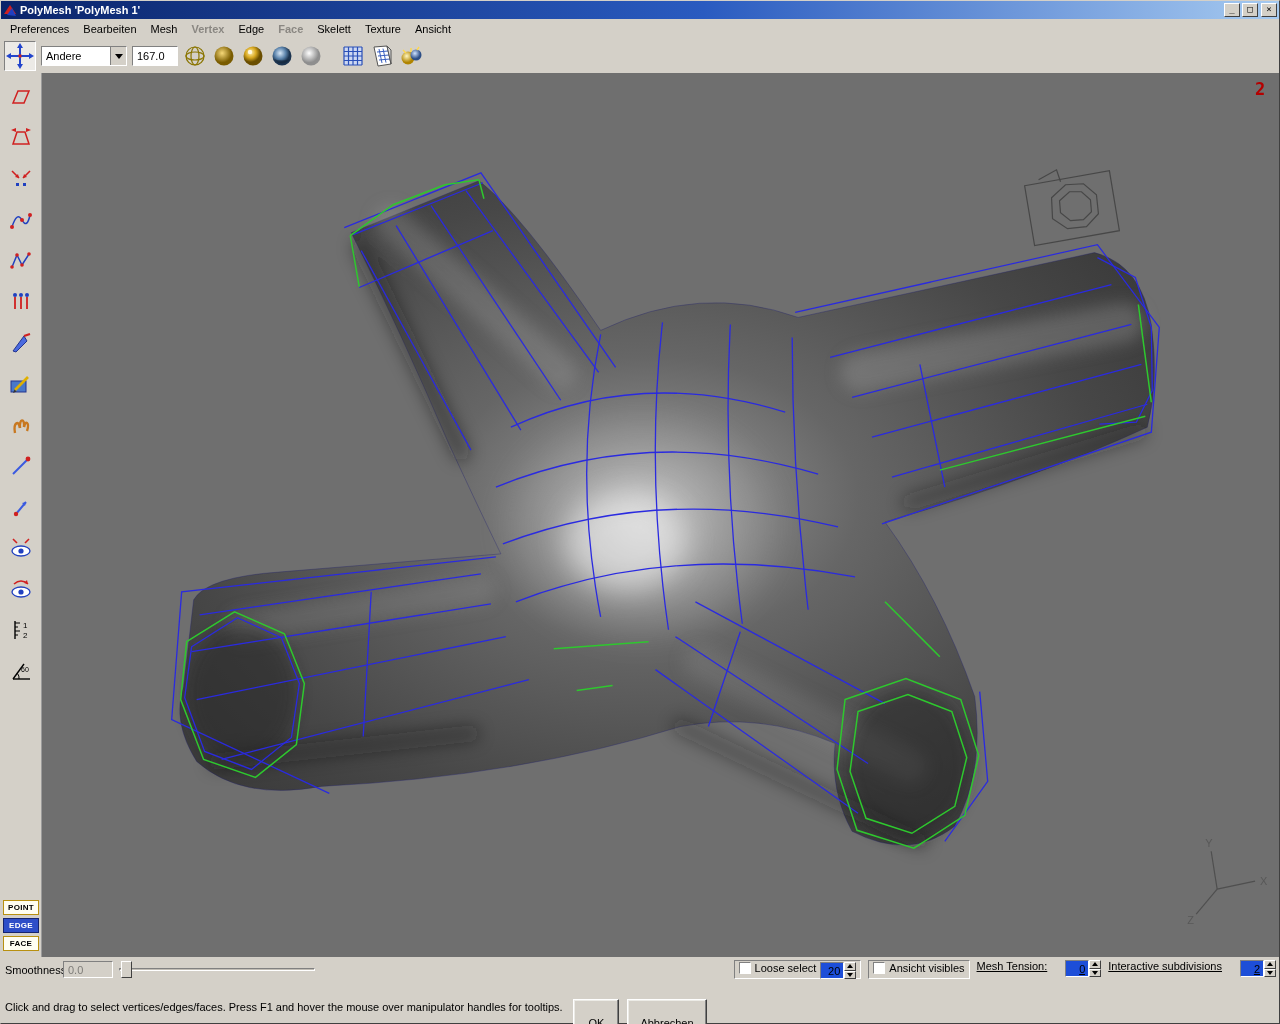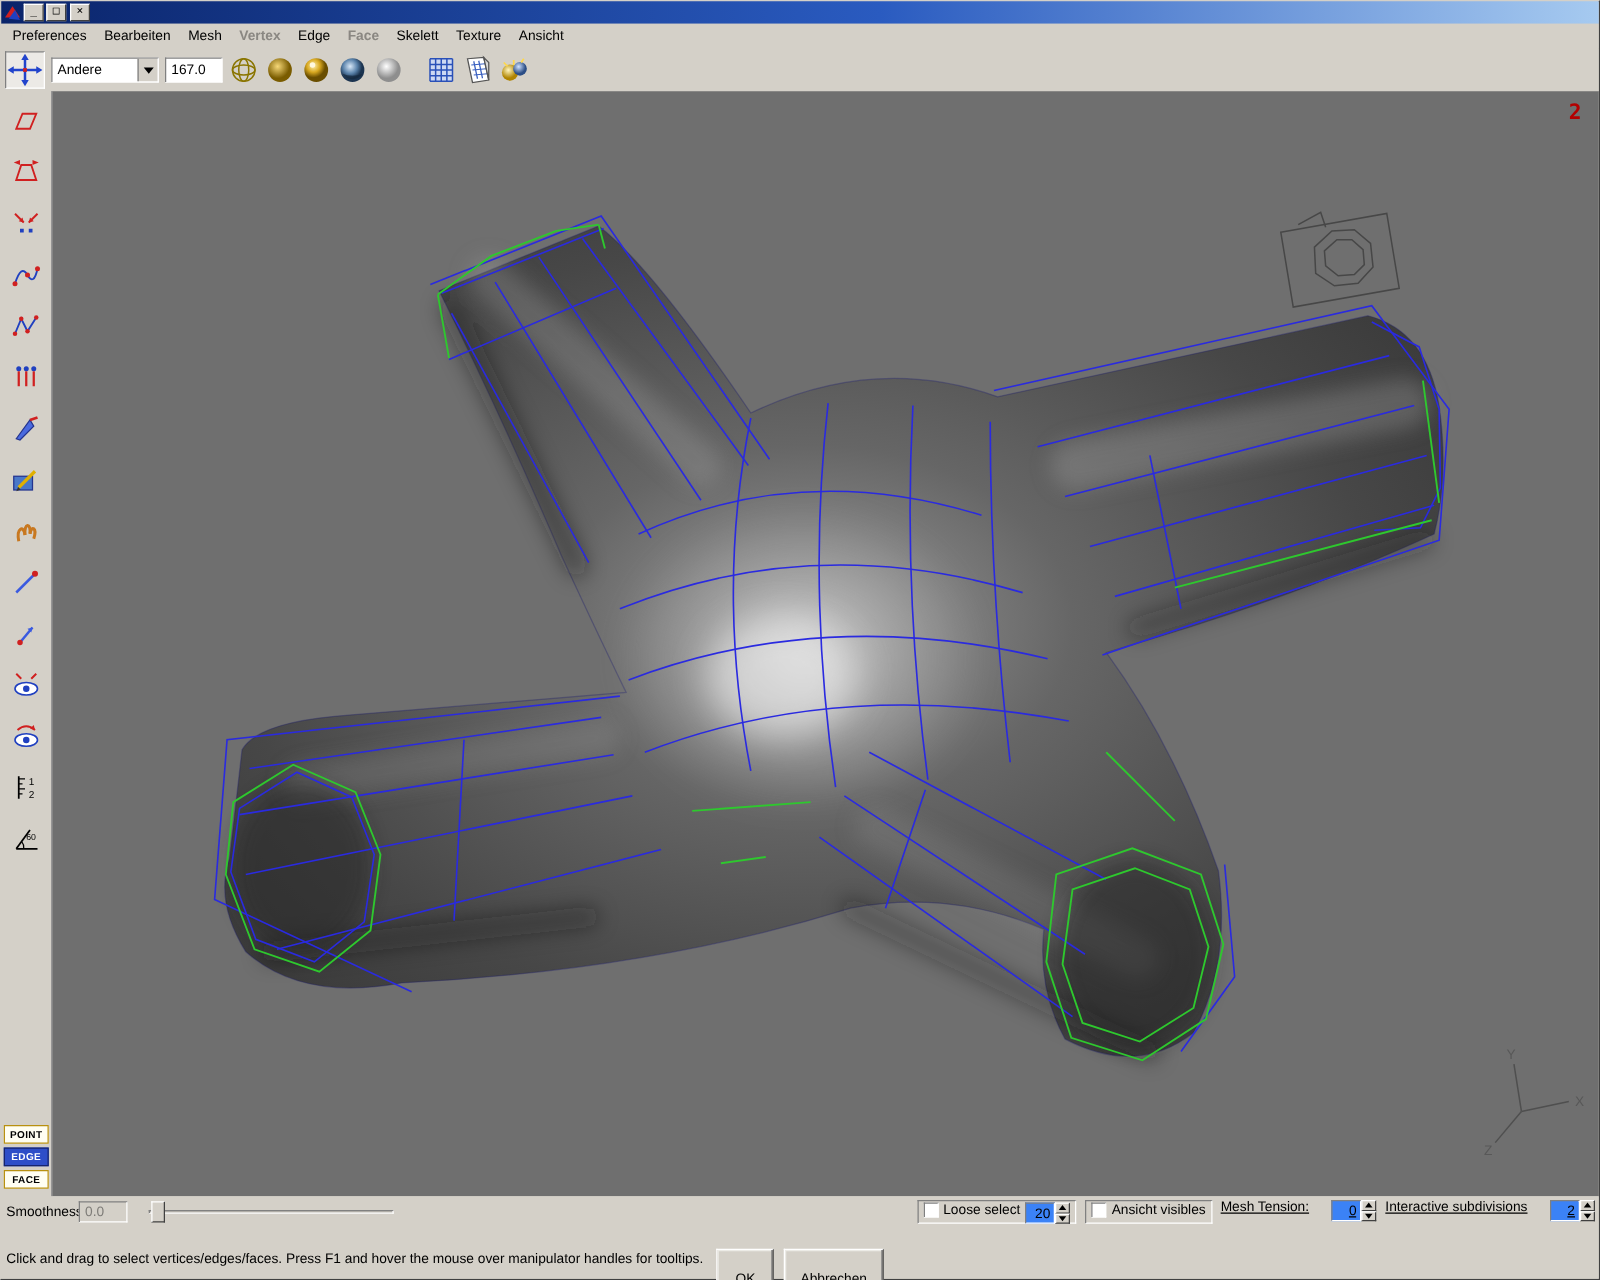--- a/index.html
+++ b/index.html
@@ -38,48 +38,49 @@
   .modebtn.selected { background:#2e4ec8; border-color:#16246e; color:#fff; }
 
   .viewport { flex:1; position:relative; background:#6f6f6f; border-left:1px solid #9b9b9b; }
   .viewport svg.scene { position:absolute; inset:0; width:100%; height:100%; }
 
   
   .bottom { position:absolute; left:0; right:0; bottom:0; height:66px; background:#d4d0c8; }
   .row1 { position:relative; height:24px; padding-top:4px; }
   .lbl { position:absolute; top:7px; }
   .smooth-lbl { left:4px; }
-  .smooth-field { position:absolute; left:62px; top:4px; width:39px; height:17px; border:1px solid; border-color:#808080 #fff #fff #808080; background:#d4d0c8; color:#7e7c78; padding:1px 4px; font-size:11px; font-family:"Liberation Sans",sans-serif; }
+  .smooth-field { position:absolute; left:62px; top:4px; width:50px; height:17px; border:1px solid; border-color:#808080 #fff #fff #808080; background:#d4d0c8; color:#7e7c78; padding:1px 4px; font-size:11px; font-family:"Liberation Sans",sans-serif; }
   .slider { position:absolute; left:118px; top:4px; width:196px; height:17px; }
   .slider .track { position:absolute; left:0; right:0; top:7px; height:3px; border:1px solid; border-color:#808080 #fff #fff #808080; background:#c0bcb4; }
   .slider .thumb { position:absolute; left:2px; top:0; width:11px; height:17px; background:#d4d0c8; border:1px solid; border-color:#fff #404040 #404040 #fff; }
   .rgroup { position:absolute; right:3px; top:3px; display:flex; align-items:center; gap:7px; height:19px; }
   .boxed { display:flex; gap:4px; border:1px solid; border-color:#808080 #fff #fff #808080; padding:1px 4px; height:19px; }
   .plain { display:flex; gap:18px; height:19px;text-decoration:underline; }
   .chk { width:12px; height:12px; background:#fff; border:1px solid; border-color:#808080 #fff #fff #808080; }
   .spin { display:flex; height:17px; }
-  .spinfield { width:24px; height:17px; border:1px solid; border-color:#808080 #fff #fff #808080; background:#3b82f6; text-align:right; padding:1px 3px; font-size:11px; font-family:"Liberation Sans",sans-serif; }
+  .spinfield { width:24px; height:17px; border:1px solid; border-color:#808080 #fff #fff #808080; background:#1d4ed8; text-align:right; padding:1px 3px; font-size:11px; font-family:"Liberation Sans",sans-serif; }
   .spinbtns { display:flex; flex-direction:column; width:12px; }
   .spinbtn { height:8.5px; background:#d4d0c8; border:1px solid; border-color:#fff #404040 #404040 #fff; display:flex; align-items:center; justify-content:center; }
   .tri-u { width:0; height:0; border-left:3px solid transparent; border-right:3px solid transparent; border-bottom:4px solid #000; }
   .tri-d { width:0; height:0; border-left:3px solid transparent; border-right:3px solid transparent; border-top:4px solid #000; }
   .status { position:absolute; left:4px; top:44px; white-space:nowrap; }
   .btnrow { position:absolute; left:0; right:0; top:42px; display:flex; justify-content:center; gap:8px; }
   .pushbtn { min-width:46px; height:21px; padding:17px 12px; background:#d4d0c8; border:1px solid; border-color:#fff #404040 #404040 #fff; box-shadow:inset -1px -1px 0 #808080, inset 1px 1px 0 #ecebe6; font-size:11px; font-family:"Liberation Sans",sans-serif; }
 </style>
 </head>
 <body>
 
 <div class="window">
 
   <div class="titlebar">
     <svg width="14" height="14">
       <polygon points="1,11 7,2 13,11" fill="#d02020"></polygon>
       <polygon points="4,12 9,5 13,13" fill="#2040c0"></polygon>
     </svg>
+    <span class="title-text">PolyMesh 'PolyMesh 1'</span>
     <div class="winbtn">_</div>
     <div class="winbtn">□</div>
     <div class="winbtn close">×</div>
   </div>
 
   <div class="menubar">
     <span class="menu-item">Preferences</span>
     <span class="menu-item">Bearbeiten</span>
     <span class="menu-item">Mesh</span>
     <span class="menu-item disabled">Vertex</span>

